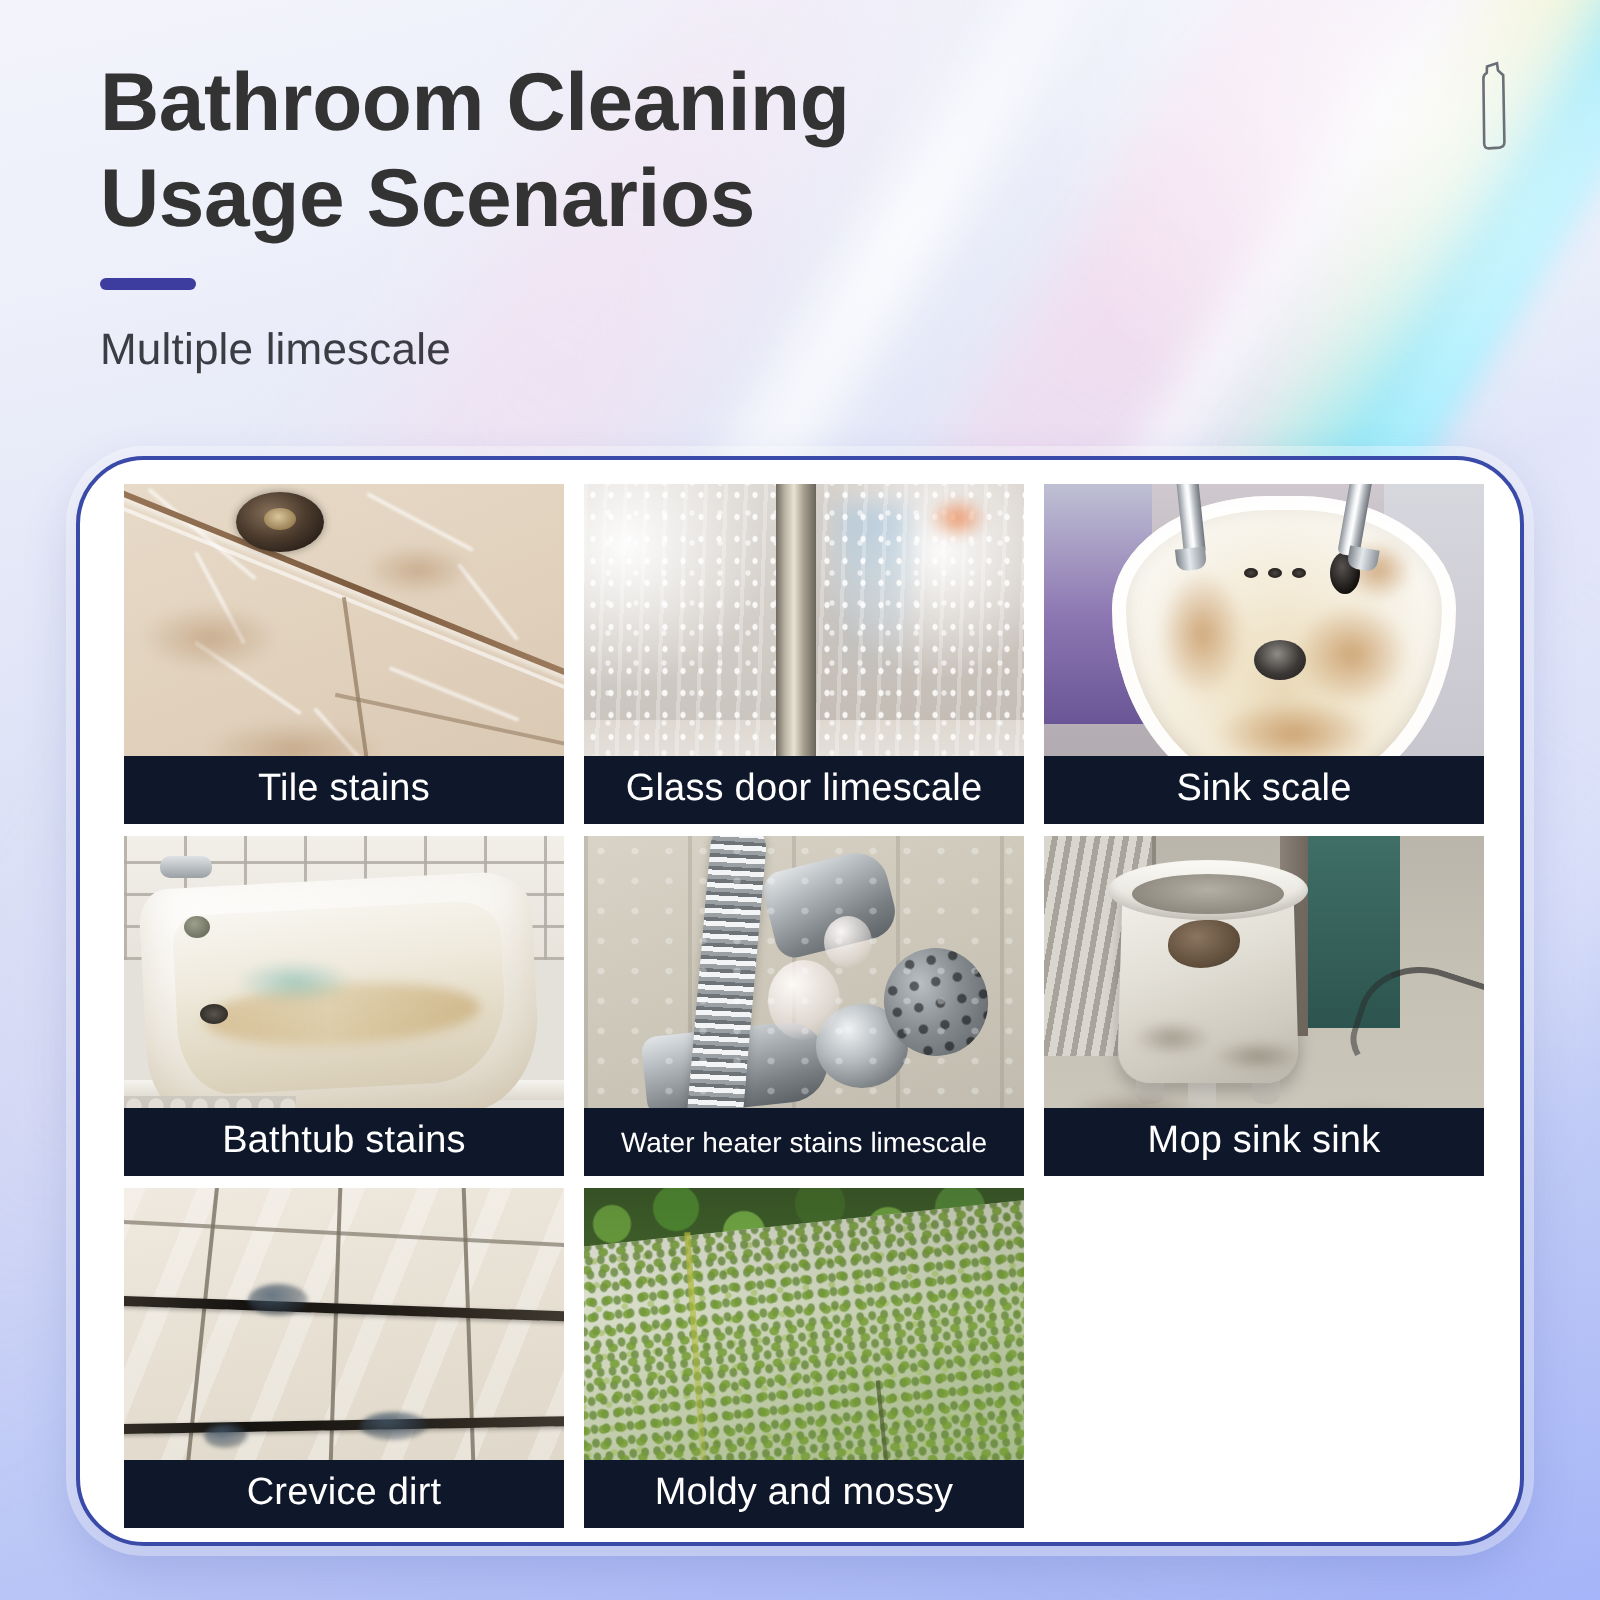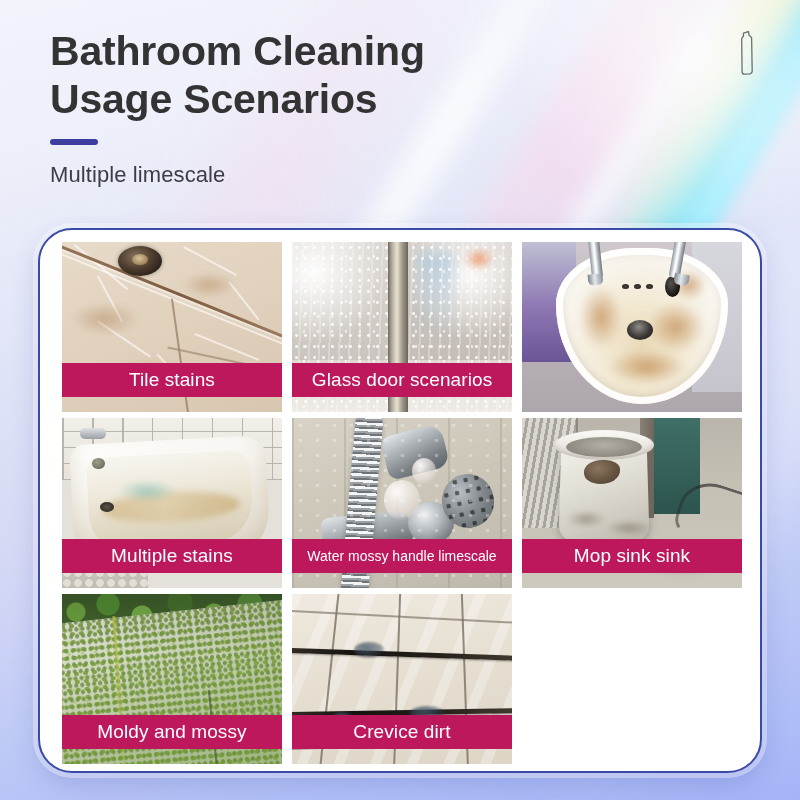--- a/index.html
+++ b/index.html
@@ -188,23 +188,23 @@
   }
   .photo {
     position: absolute;
     inset: 0;
     overflow: hidden;
   }
   .label {
     position: absolute;
     left: 0;
     right: 0;
-    bottom: 15px;
+    bottom: 0;
     height: 32px;
-    background: #be185d;
+    background: #0f172a;
     color: #ffffff;
     display: flex;
     align-items: center;
     justify-content: center;
     font-size: 19px;
     font-weight: 400;
     letter-spacing: .1px;
     text-align: center;
     padding: 17px 5px;
     white-space: nowrap;
@@ -709,21 +709,21 @@
               <div class="pane pane-l"></div>
               <div class="pane pane-r"></div>
               <div class="bluegl"></div>
               <div class="floor"></div>
               <div class="speckles"></div>
               <div class="drips"></div>
               <div class="warm"></div>
               <div class="frame"></div>
             </div>
           </div>
-          <div class="label">Glass door scenarios</div>
+          <div class="label">Glass door limescale</div>
         </div>
 
         <div class="cell">
           <div class="photo">
             <div class="sc-sink">
               <div class="wall"></div>
               <div class="wallr"></div>
               <div class="basin"></div>
               <div class="rim"></div>
               <div class="rust" style="left:58px;  top:44px;  width:42px; height:62px;"></div>
@@ -734,56 +734,57 @@
               <div class="hole" style="left:100px; top:42px;"></div>
               <div class="hole" style="left:112px; top:42px;"></div>
               <div class="hole" style="left:124px; top:42px;"></div>
               <div class="blackspot"></div>
               <div class="tap" style="left:68px;  top:-4px;  transform:rotate(-6deg);"></div>
               <div class="tapnose" style="left:66px; top:32px; transform:rotate(-6deg);"></div>
               <div class="tap" style="left:150px; top:-4px;  transform:rotate(10deg);"></div>
               <div class="tapnose" style="left:152px;top:32px; transform:rotate(10deg);"></div>
             </div>
           </div>
+          <div class="label">Sink scale</div>
         </div>
 
         <div class="cell">
           <div class="photo">
             <div class="sc-tub">
               <div class="wall"></div>
               <div class="shelf"></div>
               <div class="spout"></div>
               <div class="tub"></div>
               <div class="tubin"></div>
               <div class="ring"></div>
               <div class="teal"></div>
               <div class="ovf"></div>
               <div class="plug"></div>
               <div class="mosaic"></div>
             </div>
           </div>
-          <div class="label">Multiple stains</div>
+          <div class="label">Bathtub stains</div>
         </div>
 
 
         <div class="cell">
           <div class="photo">
             <div class="sc-wh">
               <div class="tilecol"></div>
               <div class="handle"></div>
               <div class="head"></div>
               <div class="hose"></div>
               <div class="knob"></div>
               <div class="headface"></div>
               <div class="foam" style="left:92px; top:62px;  width:36px; height:40px;"></div>
               <div class="foam" style="left:120px;top:40px;  width:24px; height:26px;"></div>
               <div class="spots"></div>
             </div>
           </div>
-          <div class="label small">Water mossy handle limescale</div>
+          <div class="label small">Water heater stains limescale</div>
         </div>
 
         <div class="cell">
           <div class="photo">
             <div class="sc-mop">
               <div class="door"></div>
               <div class="doorjamb"></div>
               <div class="vent"></div>
               <div class="hose"></div>
               <div class="leg" style="left:46px;  top:112px;"></div>
@@ -797,47 +798,47 @@
               <div class="grime" style="left:84px;  top:102px; width:46px; height:16px;"></div>
               <div class="grime" style="left:10px;  top:128px; width:70px; height:22px;"></div>
               <div class="grime" style="left:120px; top:134px; width:80px; height:24px;"></div>
             </div>
           </div>
           <div class="label">Mop sink sink</div>
         </div>
 
         <div class="cell">
           <div class="photo">
-            <div class="sc-moss">
-              <div class="plants"></div>
-              <div class="slab"></div>
-              <div class="algae"></div>
-              <div class="streak"></div>
-              <div class="crack"></div>
-              <div class="shade"></div>
-            </div>
-          </div>
-          <div class="label">Moldy and mossy</div>
-        </div>
-
-        <div class="cell">
-          <div class="photo">
             <div class="sc-crev">
               <div class="glare"></div>
               <div class="gv" style="left:36px;  transform:rotate(6deg);"></div>
               <div class="gv" style="left:104px; transform:rotate(2deg);"></div>
               <div class="gv" style="left:172px; transform:rotate(-2deg);"></div>
               <div class="gh" style="top:22px;   transform:rotate(3deg);"></div>
               <div class="gh-dirty" style="top:58px;  transform:rotate(2deg);"></div>
               <div class="gh-dirty" style="top:116px; transform:rotate(-1deg);"></div>
               <div class="gh" style="top:150px;  transform:rotate(-2deg);"></div>
               <div class="blob" style="left:62px;  top:48px; width:30px; height:16px;"></div>
               <div class="blob" style="left:118px; top:112px;width:34px; height:14px;"></div>
               <div class="blob" style="left:40px;  top:118px;width:22px; height:12px;"></div>
             </div>
           </div>
           <div class="label">Crevice dirt</div>
         </div>
 
+        <div class="cell">
+          <div class="photo">
+            <div class="sc-moss">
+              <div class="plants"></div>
+              <div class="slab"></div>
+              <div class="algae"></div>
+              <div class="streak"></div>
+              <div class="crack"></div>
+              <div class="shade"></div>
+            </div>
+          </div>
+          <div class="label">Moldy and mossy</div>
+        </div>
+
       </div>
     </div>
   </div>
 </div>
 
 </body></html>

